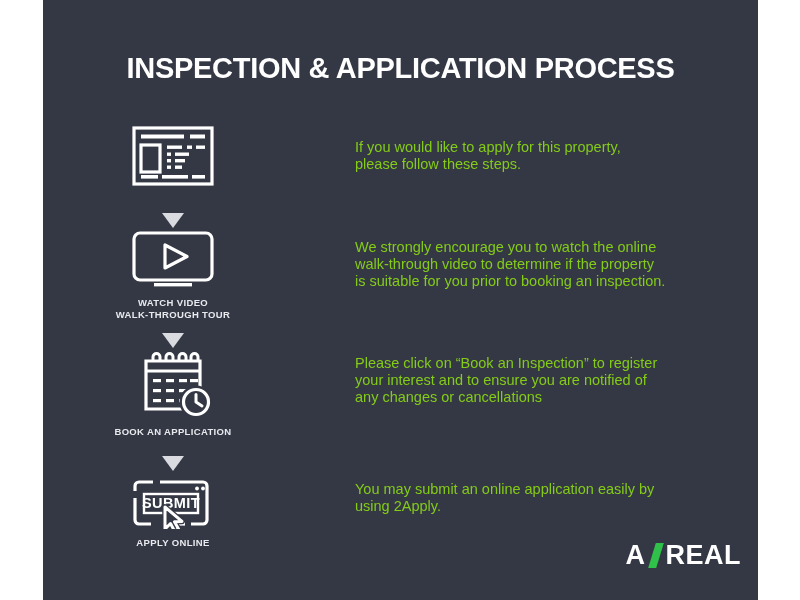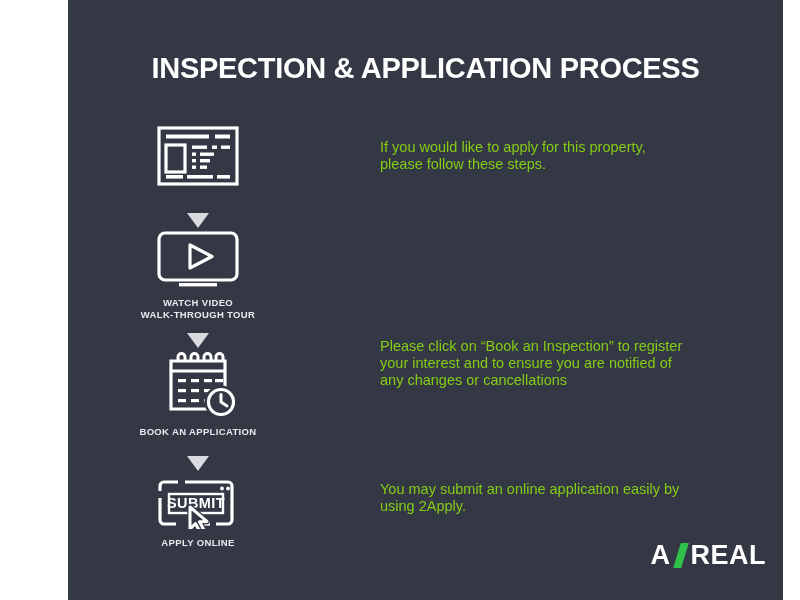--- a/index.html
+++ b/index.html
@@ -17,21 +17,20 @@
 
   
   #poster {
     position: absolute;
     left: 43px;
     top: 0px;
     width: 715px;
     height: 600px;
     background: #343845;
     overflow: hidden;
-    margin-left: 25px;
   }
 
   
   #poster-title {
     position: absolute;
     left: 0;
     top: 52px;
     width: 715px;
     text-align: center;
     color: #ffffff;
@@ -95,21 +94,21 @@
     position: absolute;
     left: 312px;
     width: 350px;
     color: #84cc16;
     font-size: 14.5px;
     line-height: 17px;
     white-space: pre-line;
   }
   #note-1 { top: 139px; }
   #note-2 { top: 239px; }
-  #note-3 { top: 338px; }
+  #note-3 { top: 355px; }
   #note-4 { top: 481px; }
 
   #note-visit {
     position: absolute;
     left: 312px;
     top: 527px;
     width: 350px;
     color: #2fc149;
     font-size: 9.5px;
     font-weight: bold;
@@ -242,20 +241,23 @@
         <text x="42" y="29.3" text-anchor="middle" fill="#ffffff" font-family="Liberation Sans, sans-serif" font-size="14.5" font-weight="bold" letter-spacing="0.4">SUBMIT</text>
         <path d="M36 28 L36 50 L41.5 44.5 L45.5 52 L49.5 50 L45.5 42.8 L53 42.4 Z" fill="#343845" stroke="#343845" stroke-width="5.5" stroke-linejoin="round"></path>
         <path d="M36 28 L36 50 L41.5 44.5 L45.5 52 L49.5 50 L45.5 42.8 L53 42.4 Z" fill="#343845" stroke="#ffffff" stroke-width="3" stroke-linejoin="round"></path>
       </svg>
     </div>
     <div class="step-label">APPLY ONLINE</div>
   </div>
 
   <div class="note" id="note-1">If you would like to apply for this property,
 please follow these steps.</div>
+  <div class="note" id="note-2">We strongly encourage you to watch the online
+walk-through video to determine if the property
+is suitable for you prior to booking an inspection.</div>
   <div class="note" id="note-3">Please click on “Book an Inspection” to register
 your interest and to ensure you are notified of
 any changes or cancellations</div>
   <div class="note" id="note-4">You may submit an online application easily by
 using 2Apply.</div>
 
   <div id="logo">
     <span class="logo-text">A</span>
     <span class="logo-slash"></span>
     <span class="logo-text">REAL</span>

